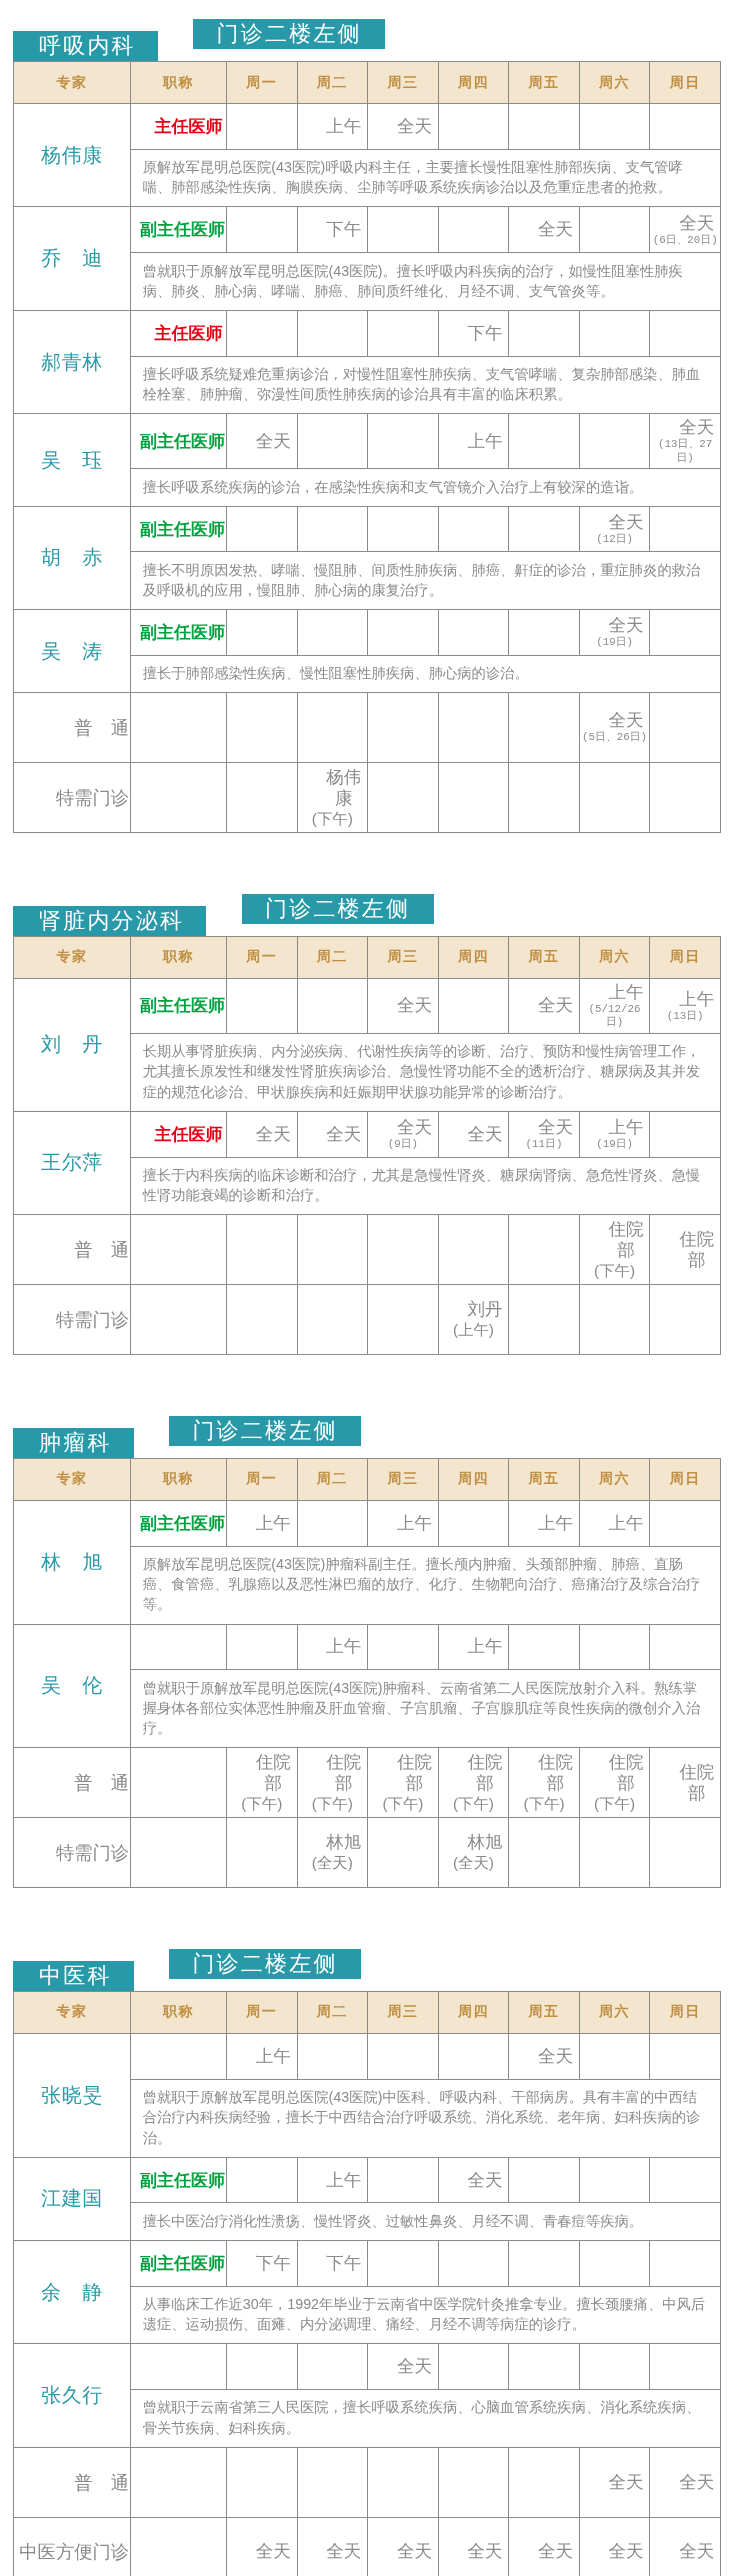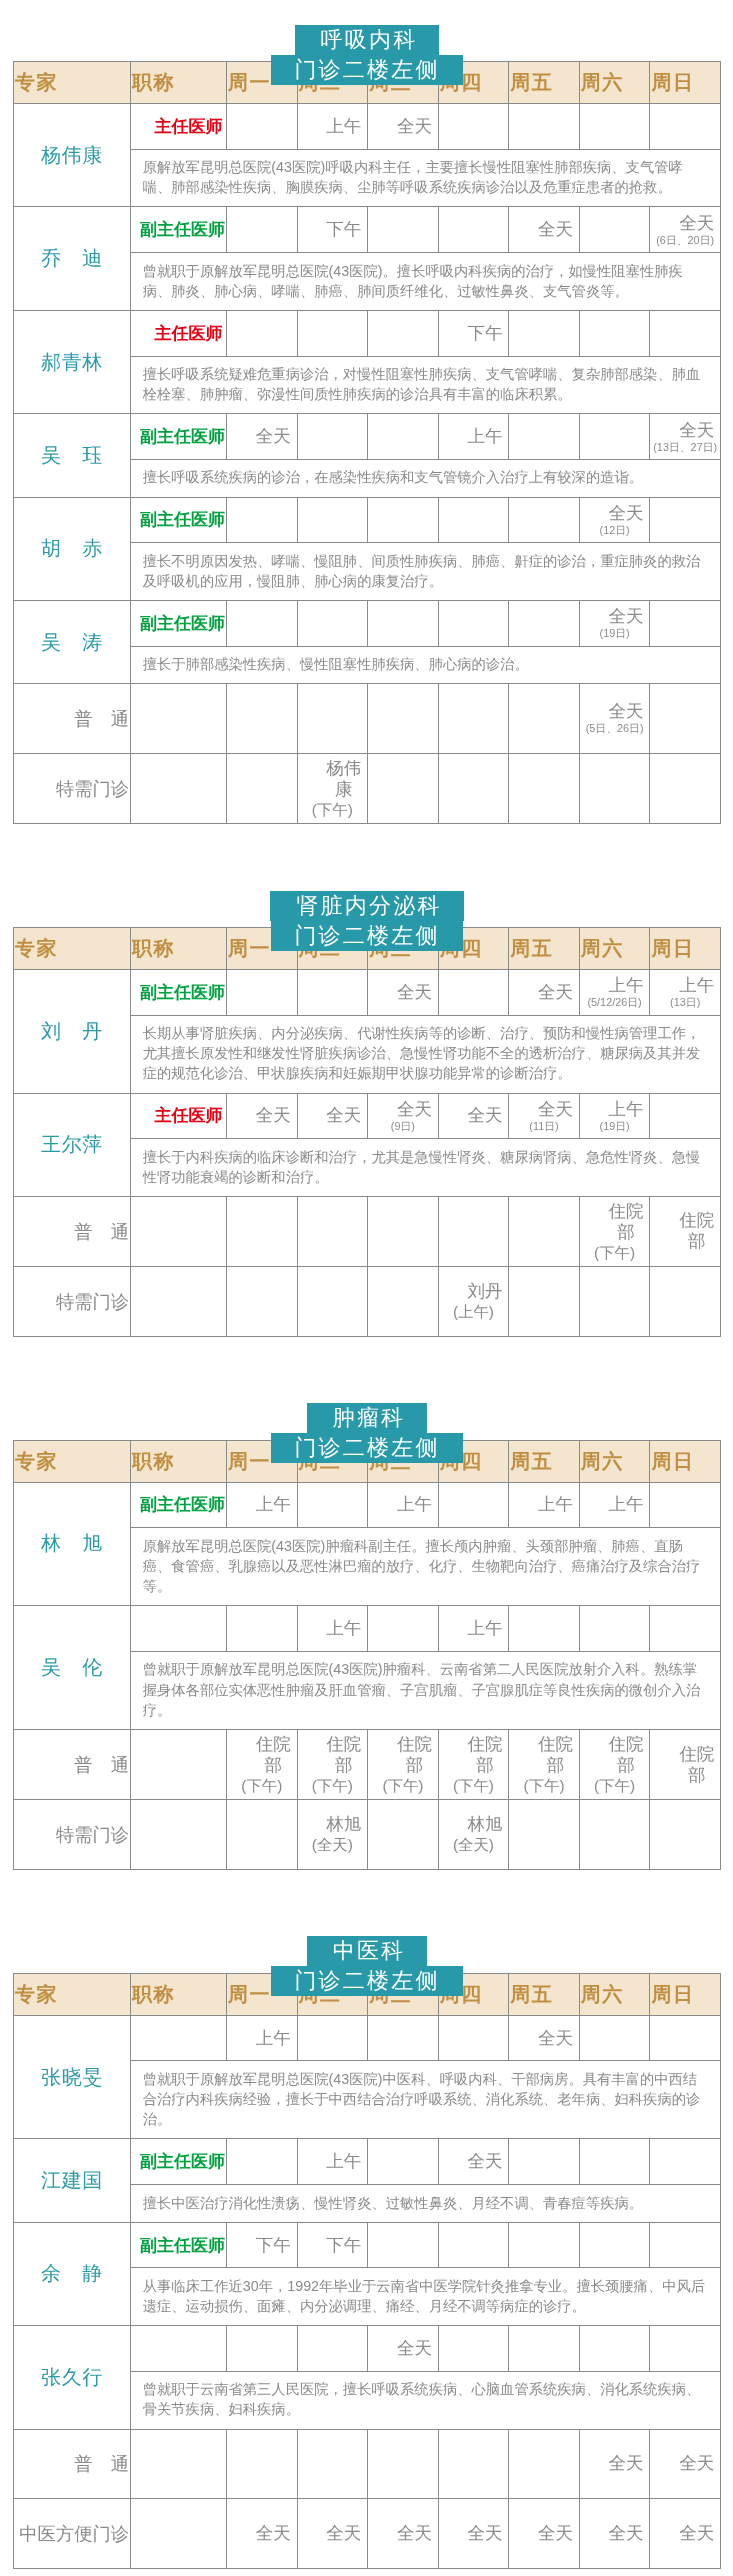--- a/index.html
+++ b/index.html
@@ -6,45 +6,45 @@
     --teal:#2899a8; --tealDark:#14808f; --hdrBg:#f4e5cf; --hdrTx:#c08f42;
     --red:#e60013; --green:#00a23f; --nameTeal:#2a9aa8; --gray:#8a8a8a; --border:#8a8a8a;
   }
   html,body{margin:0;padding:0;background:#fff;}
   body{width:734px;font-family:"Liberation Sans","DejaVu Sans",sans-serif;}
   .page{padding:19px 13px 44px 13px;box-sizing:border-box;}
   .dept{margin-bottom:61px;}
   .dept:last-child{margin-bottom:0;}
 
   
-  .tab{display:flex;align-items:center;height:42px;position:relative;flex-direction:column;}
+  .tab{display:flex;align-items:flex-end;height:42px;position:relative;}
   .tab-name,.tab-loc{background:var(--teal);color:#fff;display:flex;align-items:center;
     font-size:22px;letter-spacing:2.2px;position:relative;z-index:1;white-space:nowrap;}
   .tab-name{padding:0 22px 0 26px;margin-top:5.8px;}
   .tab-loc{padding:0 23.4px;margin-bottom:12px;}
   .tab-sep{width:47px;background:var(--tealDark);transform:skewX(18deg);
     margin:0 -5.8px;position:relative;z-index:0;}
   .tab-sep::after{content:"";position:absolute;top:0;bottom:0;left:18.3px;width:9.5px;background:#fff;}
 
   
   table.sch{border-collapse:collapse;table-layout:fixed;width:708px;border:1.5px solid var(--border);}
   table.sch td{border:0.7px solid var(--border);vertical-align:middle;overflow:hidden;}
-  td.h{background:var(--hdrBg);color:var(--hdrTx);font-weight:bold;font-size:20px;
-    height:39px;text-align:left;letter-spacing:1.5px;}
+  td.h{background:var(--hdrBg);color:var(--hdrTx);font-weight:bold;font-size:14px;
+    height:39px;text-align:center;letter-spacing:1.5px;}
   td.c-name{color:var(--nameTeal);font-size:20px;text-align:center;letter-spacing:0.7px;}
   td.c-label{color:var(--gray);font-size:18.3px;text-align:right;}
   td.c-title{font-size:17px;font-weight:bold;text-align:center;}
   td.c-title.chief{color:var(--red);padding-left:21px;}
   td.c-title.deputy{color:var(--green);text-align:right;}
   tr.r-title td{height:39px;}
   td.c-day{color:var(--gray);font-size:17.5px;text-align:center;padding:2.9px 1.5px;}
   .c-main{display:block;line-height:1.2;margin-left:23px;}
   .c-sub{display:block;line-height:1.25;}
   .c-sub.md{font-size:0.88em;text-align:center;}
-  .c-sub.sm{font-size:0.62em;}
+  .c-sub.sm{font-size:0.62em;font-family:Liberation Mono, monospace;}
   td.c-desc{color:var(--gray);font-size:14.3px;line-height:1.42;padding:7.3px 11.7px 8.8px;text-align:left;}
   tr.r-extra td{height:63px;}
 
   .note{color:#808080;font-size:15.4px;margin:11.7px 1.5px 0;}
 </style>
 </head>
 <body>
 
 <div class="page" id="depts">
     <section class="dept">
@@ -107,21 +107,21 @@
             <td class="c-day">
               <span class="c-main">全天</span>
             </td>
             <td class="c-day"></td>
             <td class="c-day">
               <span class="c-main">全天</span>
               <span class="c-sub sm">(6日、20日)</span>
             </td>
           </tr>
           <tr class="r-desc">
-            <td class="c-desc" colspan="8">曾就职于原解放军昆明总医院(43医院)。擅长呼吸内科疾病的治疗，如慢性阻塞性肺疾病、肺炎、肺心病、哮喘、肺癌、肺间质纤维化、过敏性鼻炎、支气管炎等。</td>
+            <td class="c-desc" colspan="8">曾就职于原解放军昆明总医院(43医院)。擅长呼吸内科疾病的治疗，如慢性阻塞性肺疾病、肺炎、肺心病、哮喘、肺癌、肺间质纤维化、月经不调、支气管炎等。</td>
           </tr>
           <tr class="r-title">
             <td class="c-name" rowspan="2">郝青林</td>
             <td class="c-title chief">主任医师</td>
             <td class="c-day"></td>
             <td class="c-day"></td>
             <td class="c-day"></td>
             <td class="c-day">
               <span class="c-main">下午</span>
             </td>

